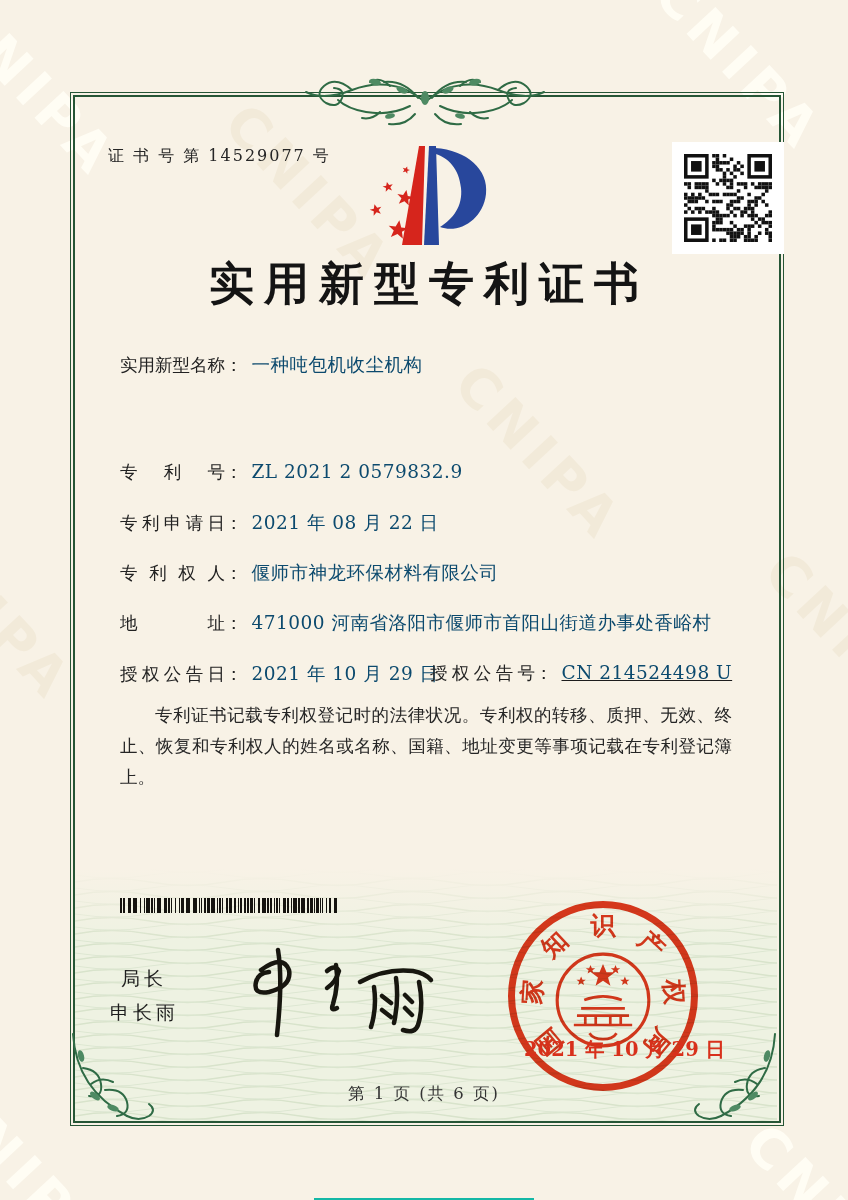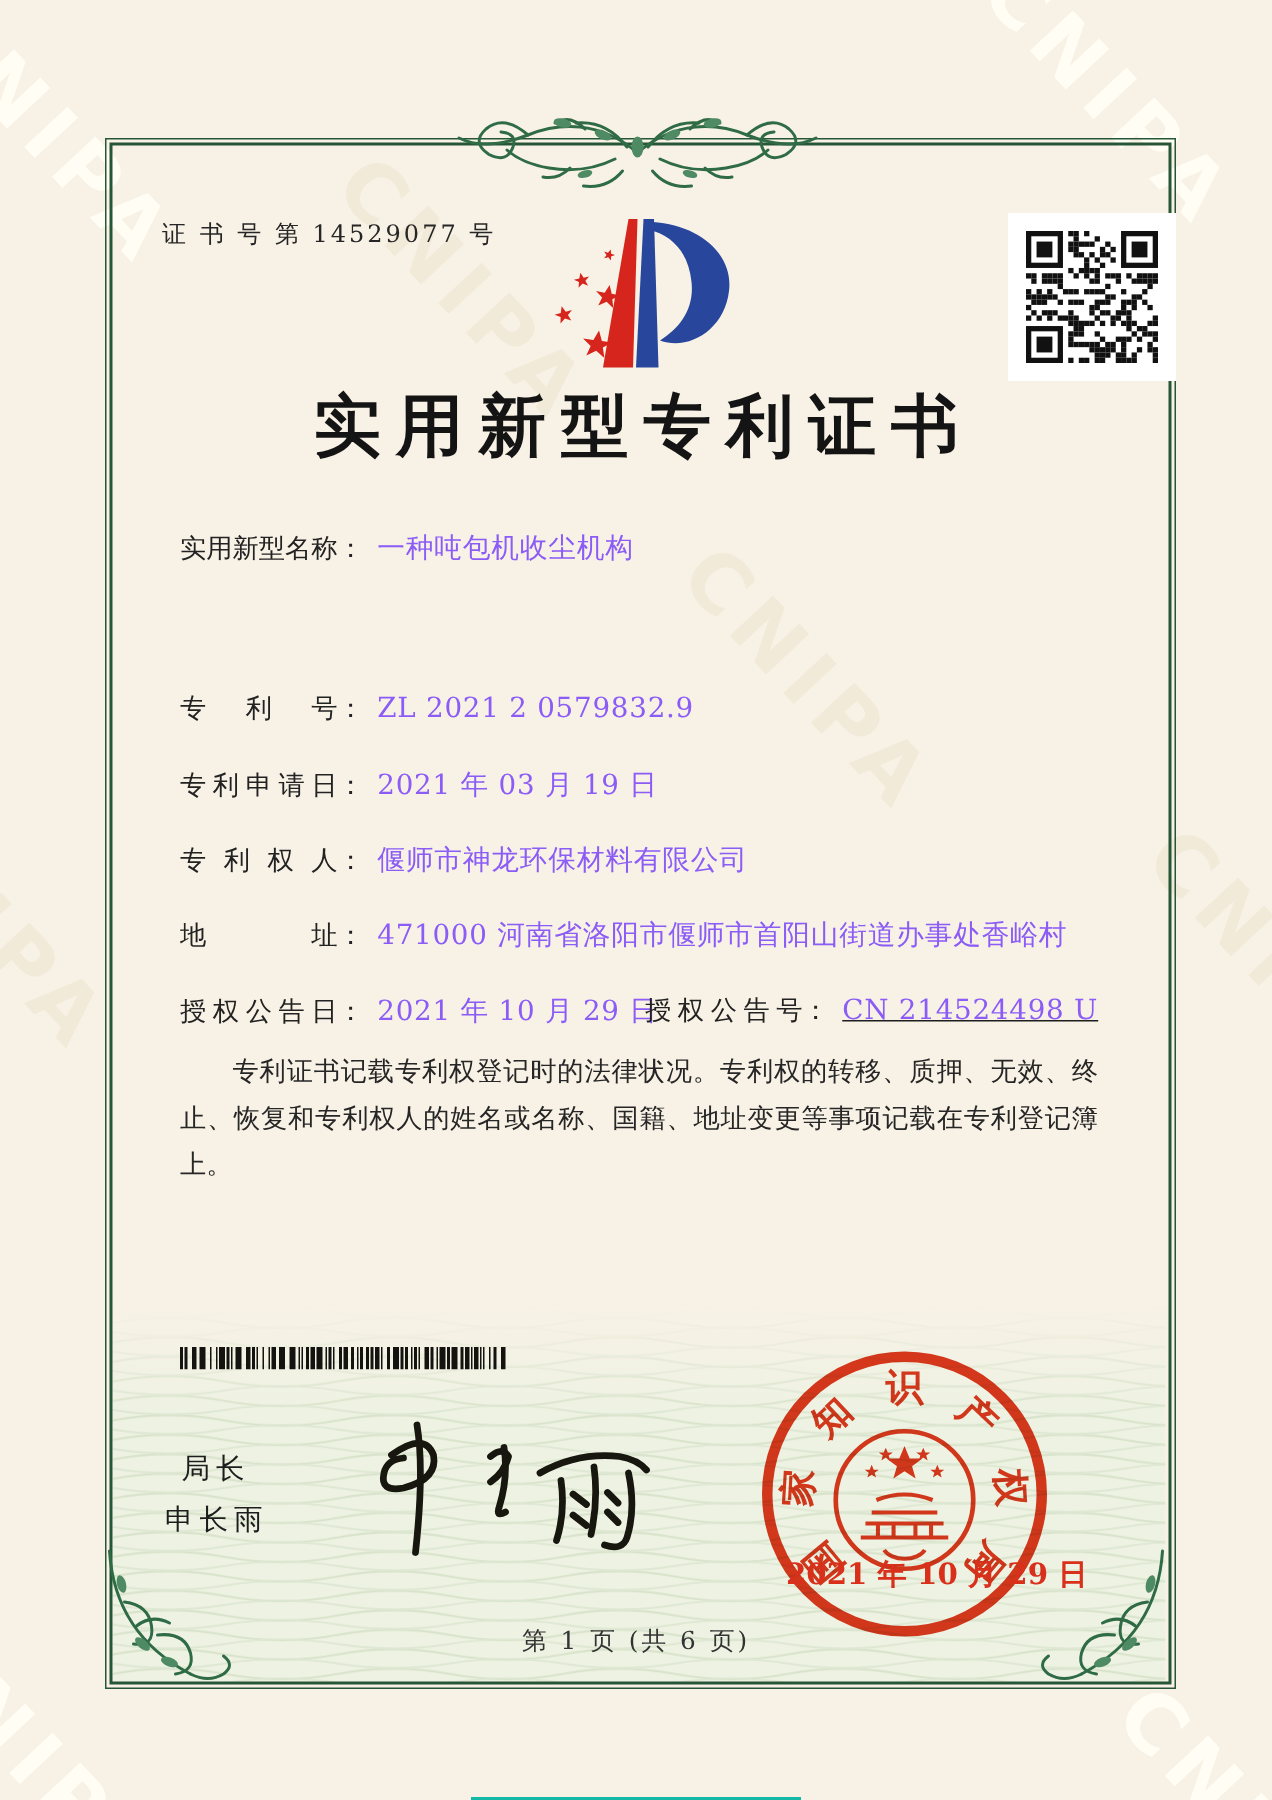--- a/index.html
+++ b/index.html
@@ -25,21 +25,21 @@
   .logo{position:absolute;left:345px;top:140px;z-index:4;}
   .qr-box{position:absolute;left:672px;top:142px;width:112px;height:112px;background:#fff;z-index:4;
           display:flex;align-items:center;justify-content:center;}
   .title{position:absolute;left:0;top:254px;width:100%;text-align:center;font-size:45px;
          font-weight:bold;letter-spacing:10px;text-indent:10px;color:#141414;z-index:4;}
   
   .row{position:absolute;left:120px;height:26px;font-size:18.5px;white-space:nowrap;z-index:4;}
   .f-label{display:inline-block;width:105px;font-size:17.5px;text-align:justify;text-align-last:justify;
            vertical-align:baseline;color:#222;}
   .f-colon{display:inline-block;margin-right:9px;font-size:17.5px;color:#222;}
-  .f-value{font-size:18.5px;letter-spacing:0.5px;color:#8b5cf6;}
+  .f-value{font-size:18.5px;letter-spacing:0.5px;color:#0c4a6e;}
   .pair2{position:absolute;left:310px;top:0;text-decoration:underline;}
   
   .paras{position:absolute;left:120px;top:700px;width:612px;z-index:4;}
   .paras p{margin:0;text-indent:2em;font-size:17.5px;line-height:31px;text-align:justify;color:#262626;}
   
   .barcode{position:absolute;left:120px;top:898px;z-index:4;}
   .director-title{position:absolute;left:121px;top:966px;font-size:19px;letter-spacing:4px;z-index:4;}
   .director-name{position:absolute;left:110px;top:1000px;font-size:19px;letter-spacing:4px;z-index:4;}
   .sig{position:absolute;left:233px;top:938px;z-index:4;}
   
@@ -370,21 +370,21 @@
 
   <div class="title">实用新型专利证书</div>
 
   <div class="row" style="top:352px;">
     <span class="f-label">实用新型名称</span><span class="f-colon">：</span><span class="f-value">一种吨包机收尘机构</span>
   </div>
   <div class="row" style="top:460px;">
     <span class="f-label">专利号</span><span class="f-colon">：</span><span class="f-value">ZL 2021 2 0579832.9</span>
   </div>
   <div class="row" style="top:510px;">
-    <span class="f-label">专利申请日</span><span class="f-colon">：</span><span class="f-value">2021 年 03 月 19 日</span>
+    <span class="f-label">专利申请日</span><span class="f-colon">：</span><span class="f-value">2021 年 08 月 22 日</span>
   </div>
   <div class="row" style="top:560px;">
     <span class="f-label">专利权人</span><span class="f-colon">：</span><span class="f-value">偃师市神龙环保材料有限公司</span>
   </div>
   <div class="row" style="top:610px;">
     <span class="f-label">地址</span><span class="f-colon">：</span><span class="f-value">471000 河南省洛阳市偃师市首阳山街道办事处香峪村</span>
   </div>
   <div class="row" style="top:661px;">
     <span class="f-label">授权公告日</span><span class="f-colon">：</span><span class="f-value">2021 年 10 月 29 日</span>
     <span class="pair2">

